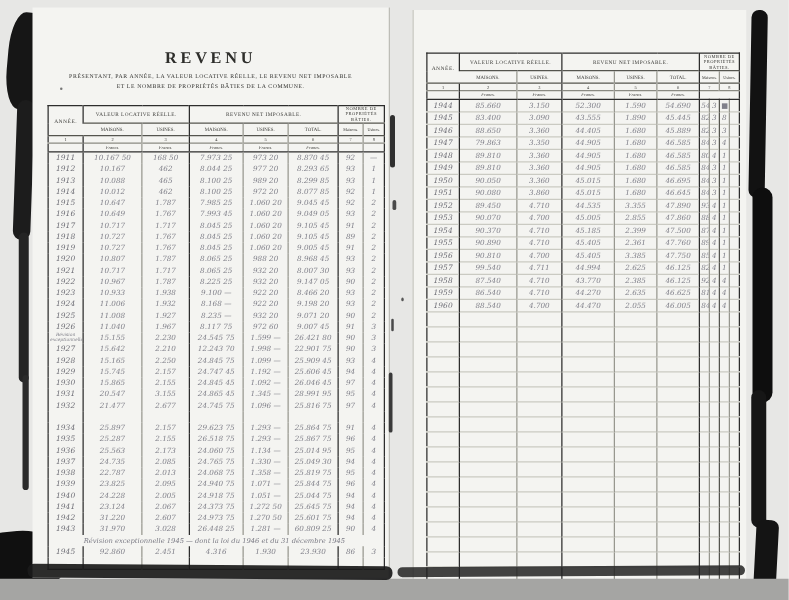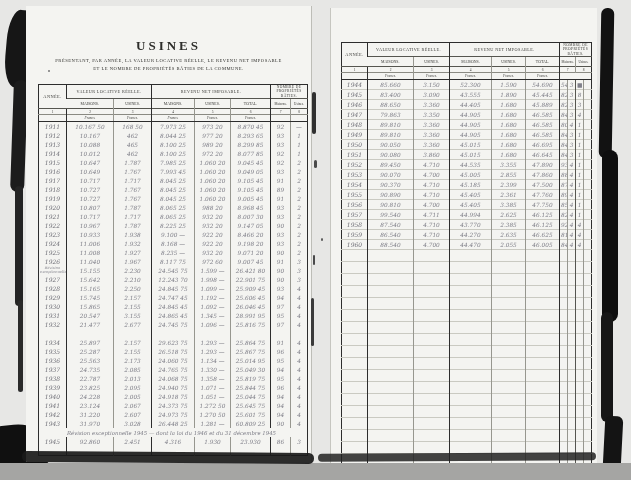--- a/index.html
+++ b/index.html
@@ -76,21 +76,21 @@
 
 <div class="canvas">
 
   <div class="art binding-top"></div>
   <div class="art binding-mid"></div>
   <div class="art binding-low"></div>
   <div class="art binding-thin"></div>
   <div class="art binding-corner"></div>
 
   <div class="page page-left">
-    <div class="title t-main">USINES</div>
+    <div class="title t-main">REVENU</div>
     <div class="title t-sub1">PRÉSENTANT, PAR ANNÉE, LA VALEUR LOCATIVE RÉELLE, LE REVENU NET IMPOSABLE</div>
     <div class="title t-sub2">ET LE NOMBRE DE PROPRIÉTÉS BÂTIES DE LA COMMUNE.</div>
 
     <table class="tbl" id="tbl-left" style="left:12px;top:78px;width:269px;">
       <colgroup>
         <col style="width:28px">
           <col style="width:47px">
           <col style="width:38px">
           <col style="width:43px">
         <col style="width:36px">

